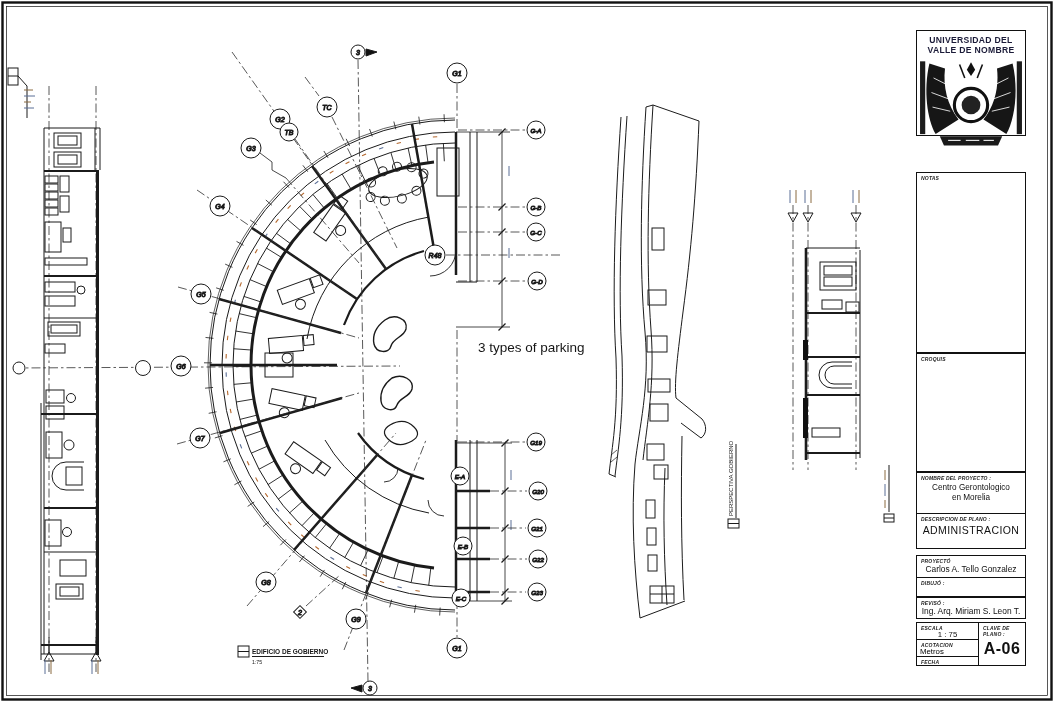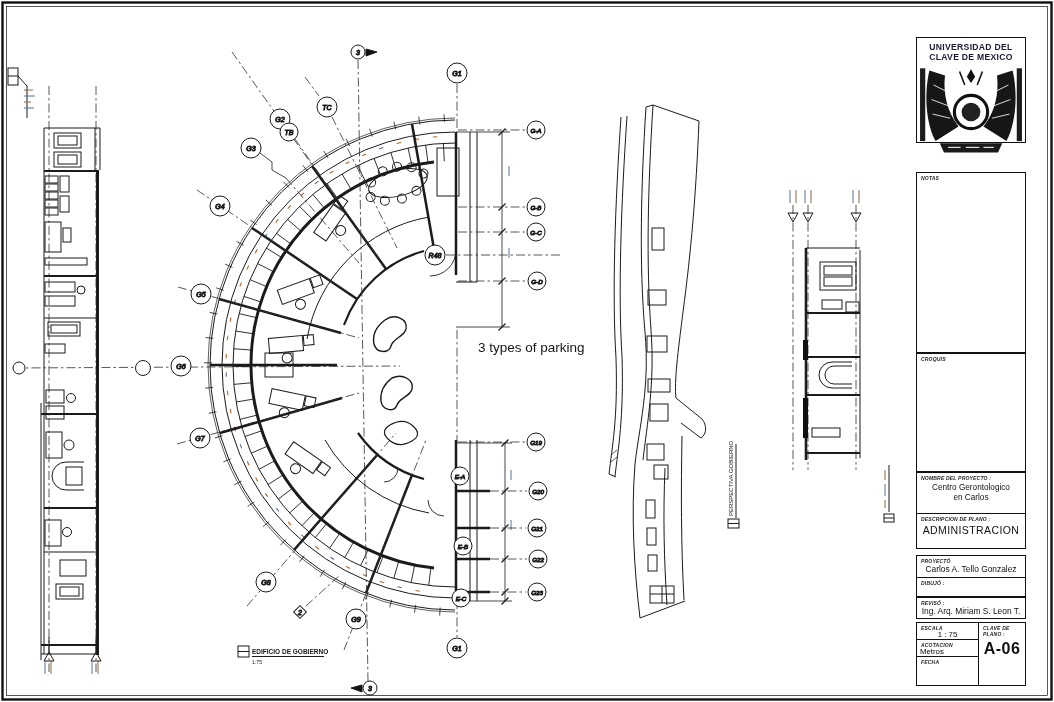--- a/index.html
+++ b/index.html
@@ -556,24 +556,24 @@
   <g stroke="#1b1b1b" fill="none">
     <line x1="889" y1="465" x2="889" y2="512"></line>
     <line x1="885" y1="470" x2="885" y2="480" stroke="#8a6a40" stroke-width="1"></line>
     <line x1="885" y1="484" x2="885" y2="496" stroke="#5a6e96" stroke-width="1"></line>
     <line x1="885" y1="500" x2="885" y2="508" stroke="#8a6a40" stroke-width="1"></line>
     <rect x="884" y="514" width="10" height="8"></rect>
         <line x1="884" y1="518" x2="894" y2="518"></line>
   </g>
 </svg>
 
-<div class="tbbox" style="top:30px;height:106px;margin-top:7px;">
+<div class="tbbox" style="top:30px;height:106px;">
   <div class="unititle">
     <div>UNIVERSIDAD DEL</div>
-    <div>CLAVE DE MEXICO</div>
+    <div>VALLE DE NOMBRE</div>
   </div>
   <svg width="104" height="96" viewBox="0 0 100 88" style="position:static;display:block;margin:2px auto 0;">
     <rect x="1" y="2" width="5" height="70" fill="#1c1c1c"></rect>
     <rect x="94" y="2" width="5" height="70" fill="#1c1c1c"></rect>
     <path d="M10 4 C4 30 8 58 16 72 L38 58 C27 44 23 26 25 9 Z" fill="#161616"></path>
     <path d="M90 4 C96 30 92 58 84 72 L62 58 C73 44 77 26 75 9 Z" fill="#161616"></path>
     <line x1="14" y1="18" x2="30" y2="26" stroke="#fff" stroke-width=".8"></line>
     <line x1="12" y1="32" x2="28" y2="38" stroke="#fff" stroke-width=".8"></line>
     <line x1="13" y1="46" x2="30" y2="50" stroke="#fff" stroke-width=".8"></line>
     <line x1="86" y1="18" x2="70" y2="26" stroke="#fff" stroke-width=".8"></line>
@@ -596,21 +596,21 @@
 </div>
 
 <div class="tbbox" style="top:353px;height:119px;">
   <div class="tblabel">CROQUIS</div>
 </div>
 
 <div class="tbbox" style="top:472px;height:57px;">
   <div class="tblabel">NOMBRE DEL PROYECTO :</div>
   <div class="tbval" style="font-size:8.2px;line-height:10px;padding-top:2px;">
     <div>Centro Gerontologico</div>
-    <div>en  Carlos</div>
+    <div>en  Morelia</div>
   </div>
 </div>
 
 <div class="tbbox" style="top:513px;height:36px;">
   <div class="tblabel">DESCRIPCION DE  PLANO :</div>
   <div class="tbval" style="font-size:10.5px;letter-spacing:.4px;padding-top:2px;">ADMINISTRACION</div>
 </div>
 
 <div class="tbbox" style="top:555px;height:30px;">
   <div class="tblabel">PROYECTÓ</div>
@@ -619,21 +619,21 @@
 
 <div class="tbbox" style="top:577px;height:20px;">
   <div class="tblabel">DIBUJÓ :</div>
 </div>
 
 <div class="tbbox" style="top:597px;height:22px;">
   <div class="tblabel">REVISÓ :</div>
   <div class="tbval" style="font-size:8.4px;text-align:center;">Ing. Arq. Miriam S. Leon T.</div>
 </div>
 
-<div class="tbbox" style="top:622px;height:64px;display:flex;">
+<div class="tbbox" style="top:622px;height:44px;display:flex;">
   <div style="width:62px;border-right:1.2px solid #111;box-sizing:border-box;">
     <div style="height:17px;border-bottom:1.2px solid #111;box-sizing:border-box;">
       <div class="tblabel">ESCALA</div>
       <div class="tbval" style="font-size:7.8px;margin-top:-1px;">1 : 75</div>
     </div>
     <div style="height:17px;border-bottom:1.2px solid #111;box-sizing:border-box;">
       <div class="tblabel">ACOTACION</div>
       <div style="font-size:7.8px;padding-left:3px;margin-top:-1px;">Metros</div>
     </div>
     <div style="height:15px;">

